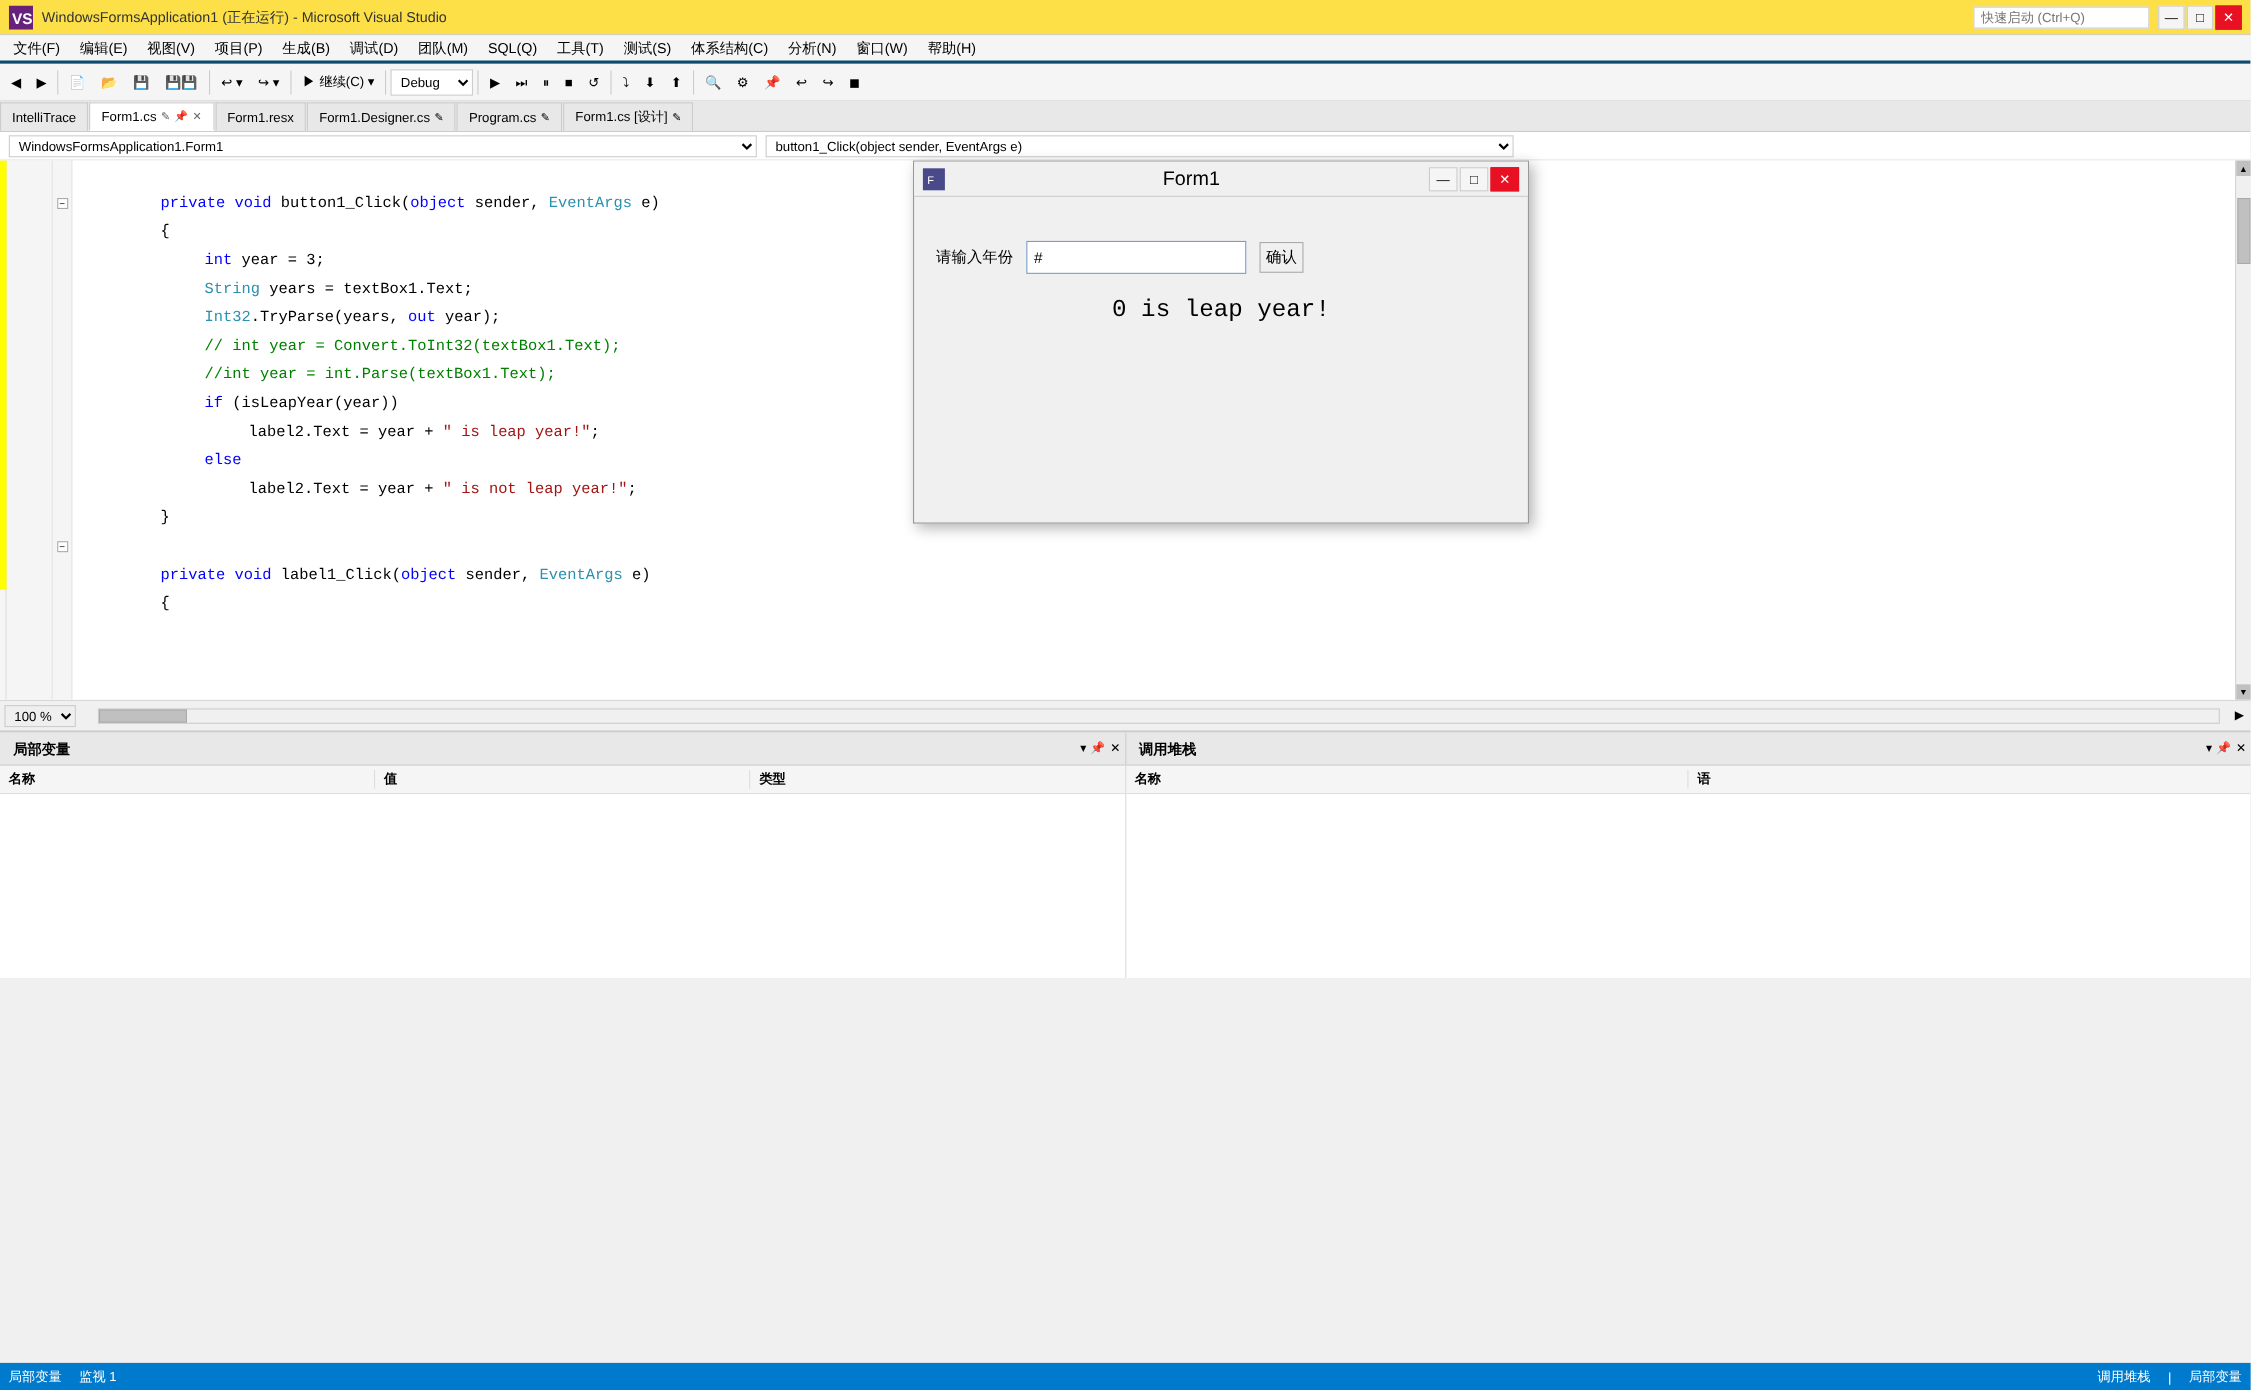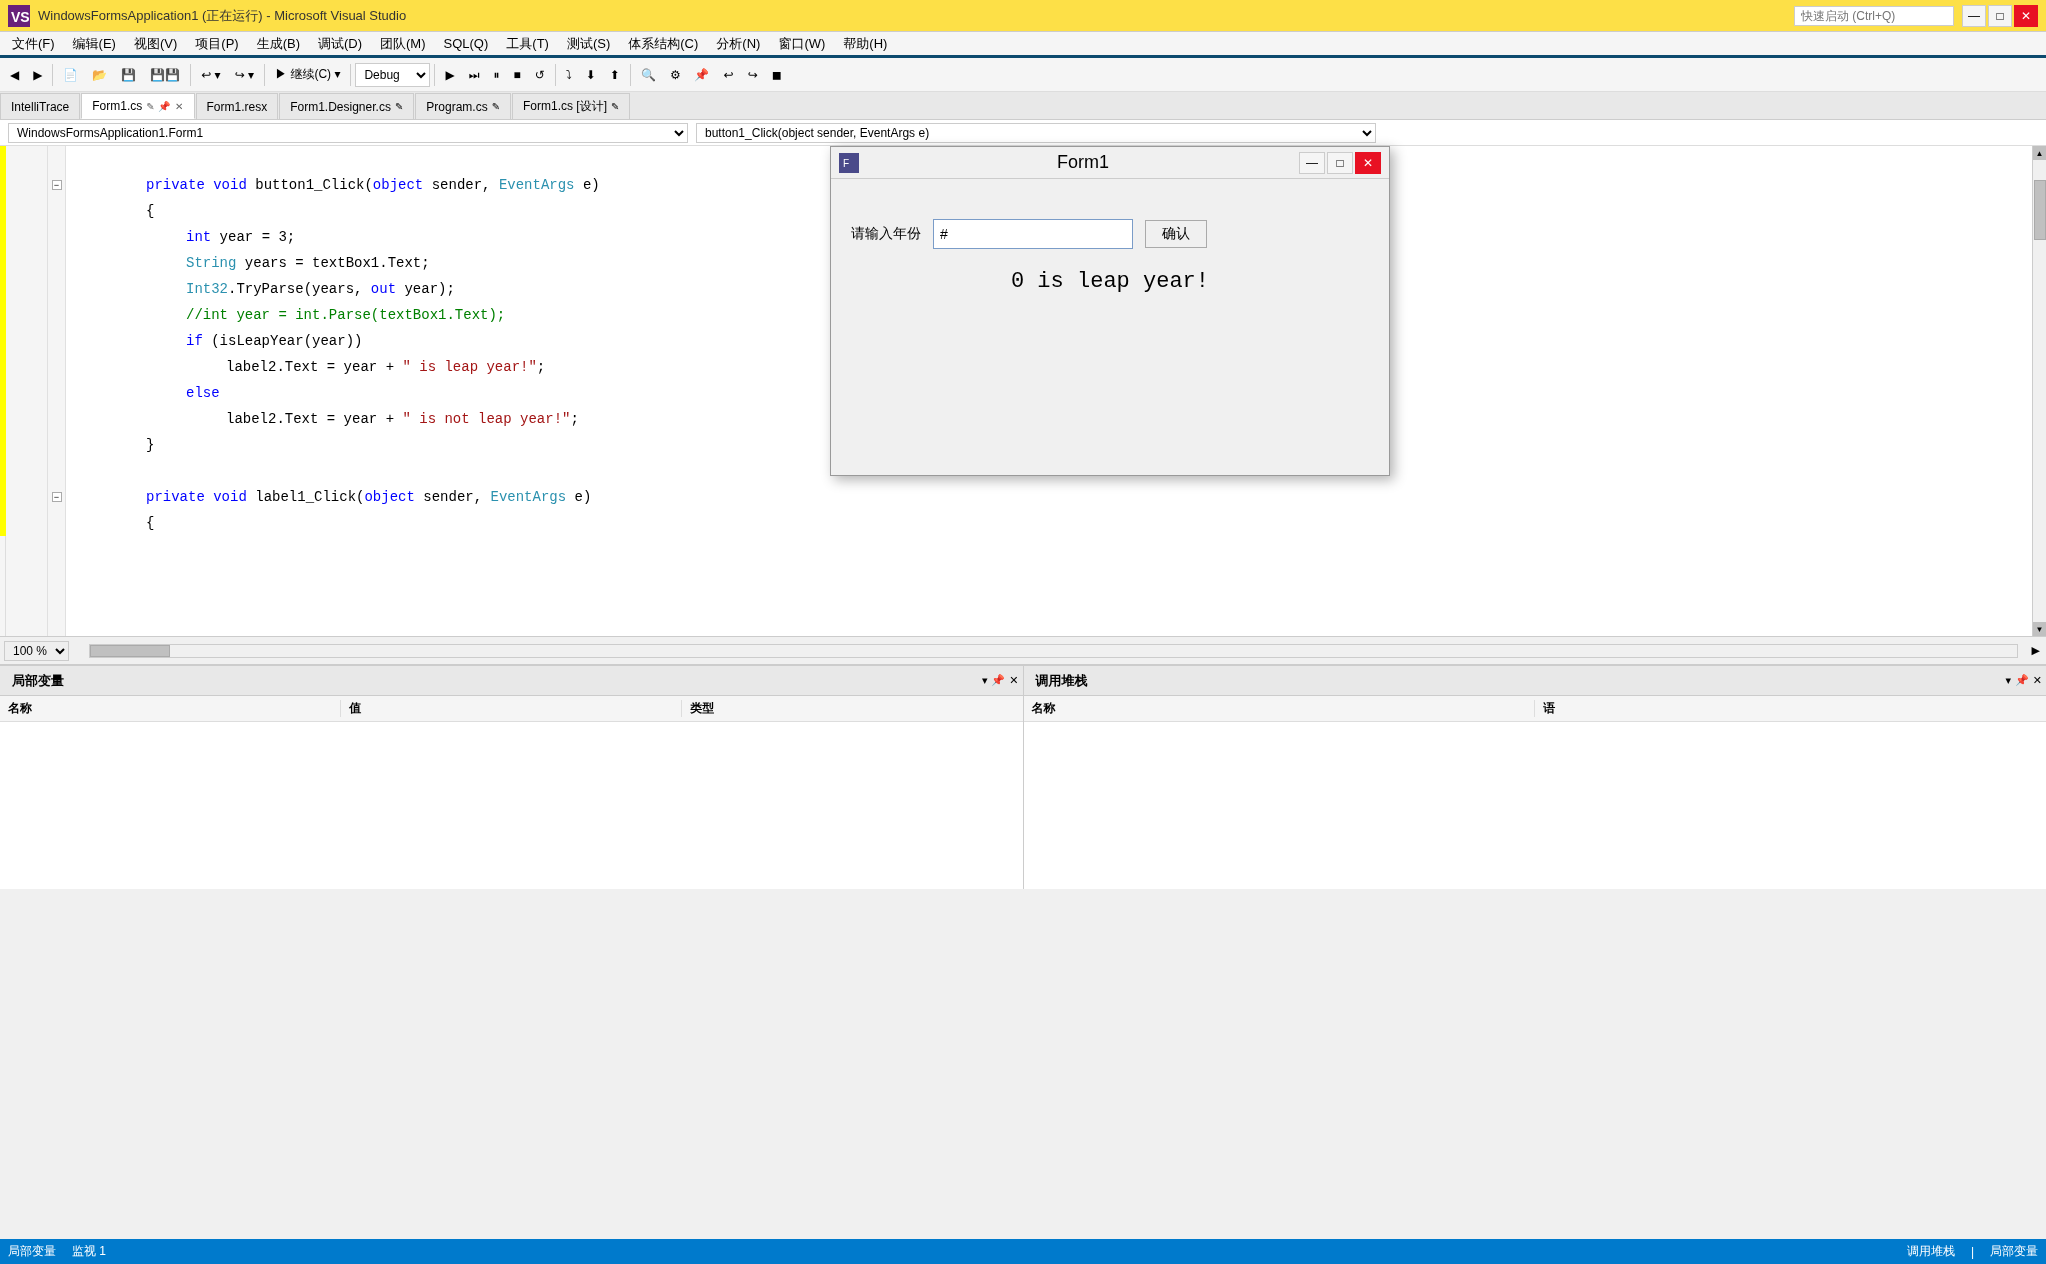--- a/index.html
+++ b/index.html
@@ -144,21 +144,21 @@
       height: 32px;
     }
     .form1-icon { width: 20px; height: 20px; background: #4a4a8a; display: flex; align-items: center; justify-content: center; margin-right: 8px; }
     .form1-btns { display: flex; gap: 2px; }
     .form1-btn { width: 26px; height: 22px; border: 1px solid #ccc; background: #f5f5f5; display: flex; align-items: center; justify-content: center; font-size: 12px; cursor: pointer; }
     .form1-btn.close { background: #e81123; color: white; border-color: #e81123; }
     .form1-body { padding: 40px 20px; }
     .form1-row { display: flex; align-items: center; gap: 12px; margin-bottom: 20px; }
     .form1-label { font-size: 14px; }
     .form1-input { width: 200px; height: 30px; border: 1px solid #7a9cc8; padding: 2px 6px; font-size: 14px; background: white; }
-    .form1-confirm-btn { padding: 4px 16px; border: 1px solid #aaa; background: #f0f0f0; font-size: 14px; cursor: pointer; }
+    .form1-confirm-btn { padding: 4px 5px; border: 1px solid #aaa; background: #f0f0f0; font-size: 14px; cursor: pointer; }
     .form1-result { text-align: center; font-family: 'Courier New', monospace; font-size: 22px; margin-top: 20px; }
 
     
     .v-scrollbar {
       width: 14px;
       background: #f0f0f0;
       border-left: 1px solid #ccc;
       display: flex;
       flex-direction: column;
       align-items: center;
@@ -341,20 +341,23 @@
     </div>
 
     <div style="height:26px; padding-left:120px; white-space:pre; display:flex; align-items:center;">
       <span style="color:#2b91af;">String</span><span style="color:#000;"> years = textBox1.Text;</span>
     </div>
 
     <div style="height:26px; padding-left:120px; white-space:pre; display:flex; align-items:center;">
       <span style="color:#2b91af;">Int32</span><span style="color:#000;">.TryParse(years, </span><span style="color:#0000ff;">out</span><span style="color:#000;"> year);</span>
     </div>
 
+    <div style="height:26px; padding-left:120px; white-space:pre; display:flex; align-items:center;">
+      <span style="color:#008000;">// int year = Convert.ToInt32(textBox1.Text);</span>
+    </div>
 
     <div style="height:26px; padding-left:120px; white-space:pre; display:flex; align-items:center;">
       <span style="color:#008000;">//int year = int.Parse(textBox1.Text);</span>
     </div>
 
     <div style="height:26px; padding-left:120px; white-space:pre; display:flex; align-items:center;">
       <span style="color:#0000ff;">if</span><span style="color:#000;"> (isLeapYear(year))</span>
     </div>
 
     <div style="height:26px; padding-left:160px; white-space:pre; display:flex; align-items:center;">

